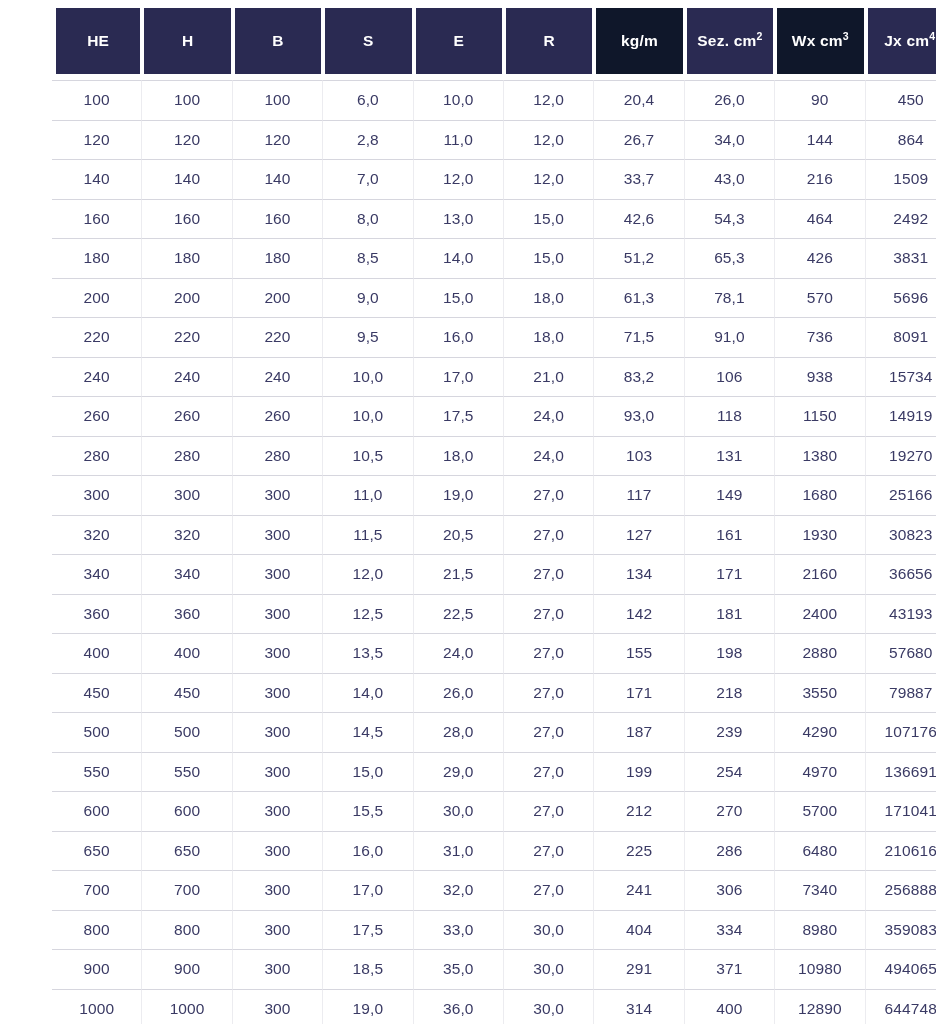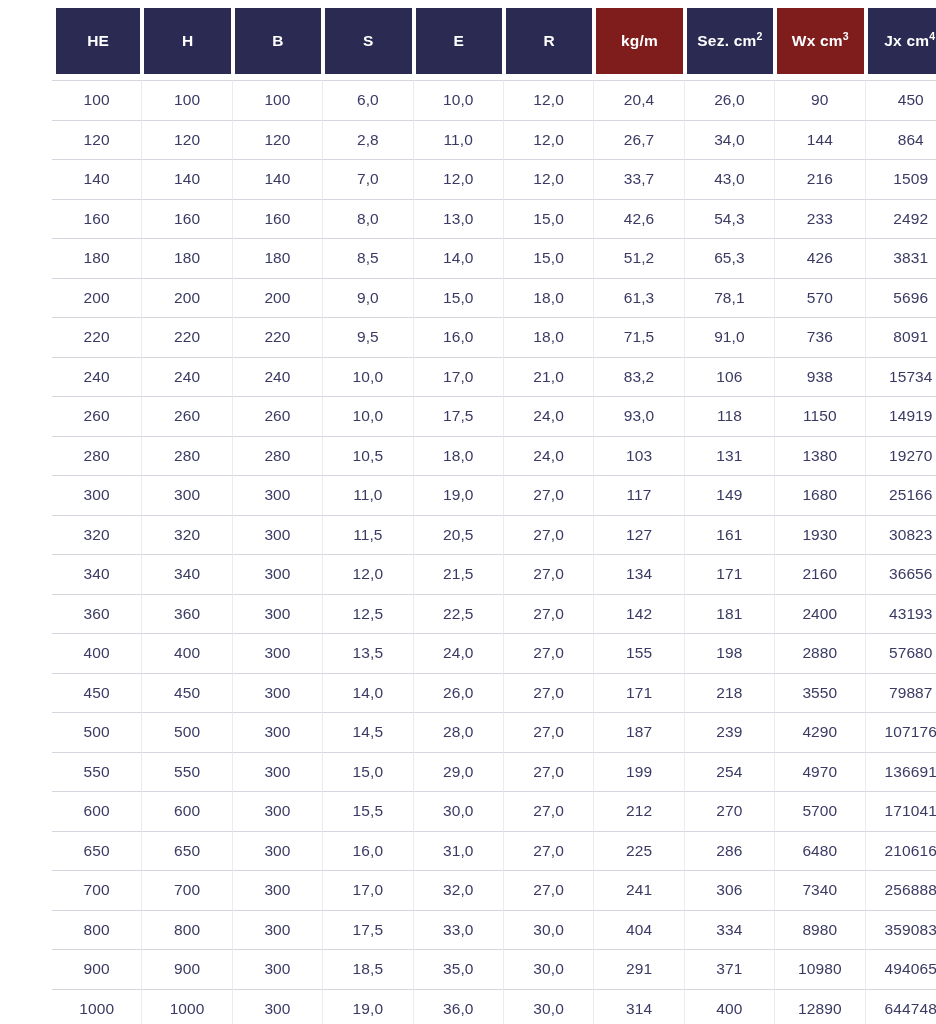--- a/index.html
+++ b/index.html
@@ -41,21 +41,21 @@
     font-size: 15.5px;
     font-weight: bold;
     letter-spacing: 0.2px;
     background-clip: padding-box;
     border-left: 2px solid #ffffff;
     border-right: 2px solid #ffffff;
     border-top: 8px solid #ffffff;
     border-bottom: 6px solid #ffffff;
   }
   thead tr.header-row th.hdr-dark  { background-color: #2a2a52; }
-  thead tr.header-row th.hdr-light { background-color: #7f1d1d; }
+  thead tr.header-row th.hdr-light { background-color: #0f172a; }
 
   thead tr.header-row th:first-child { border-left: 4px solid #ffffff; }
   thead tr.header-row th:last-child  { border-right: 4px solid #0369a1; }
 
   th .hdr-label { display: inline-block; white-space: nowrap; }
   th .hdr-label sup {
     font-size: 0.68em;
     vertical-align: super;
     line-height: 0;
   }
@@ -140,21 +140,21 @@
         </tr>
         <tr>
           <td>160</td>
           <td>160</td>
           <td>160</td>
           <td>8,0</td>
           <td>13,0</td>
           <td>15,0</td>
           <td>42,6</td>
           <td>54,3</td>
-          <td>233</td>
+          <td>464</td>
           <td>2492</td>
         </tr>
         <tr>
           <td>180</td>
           <td>180</td>
           <td>180</td>
           <td>8,5</td>
           <td>14,0</td>
           <td>15,0</td>
           <td>51,2</td>

